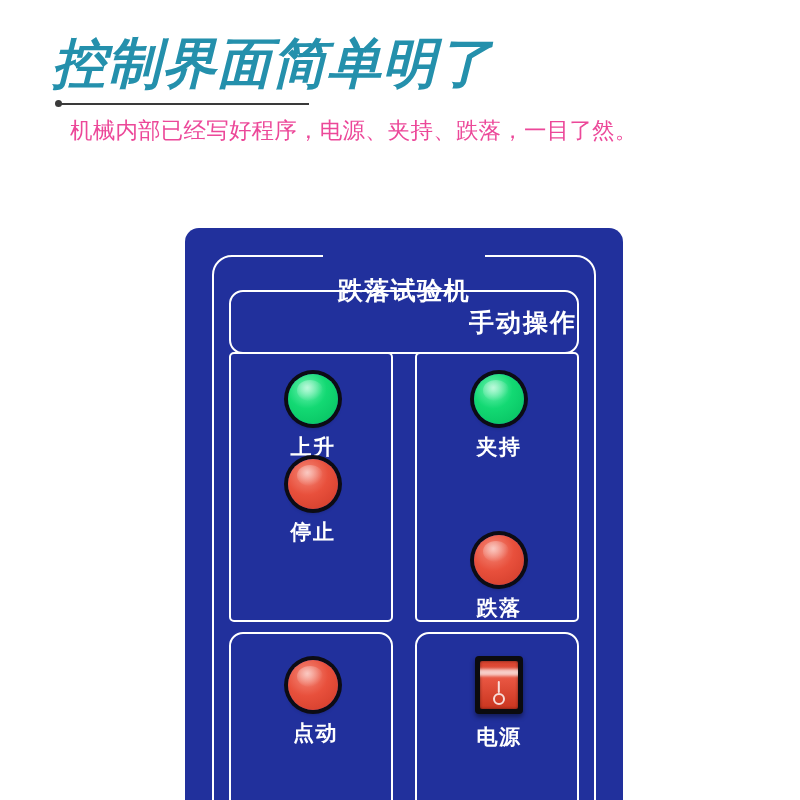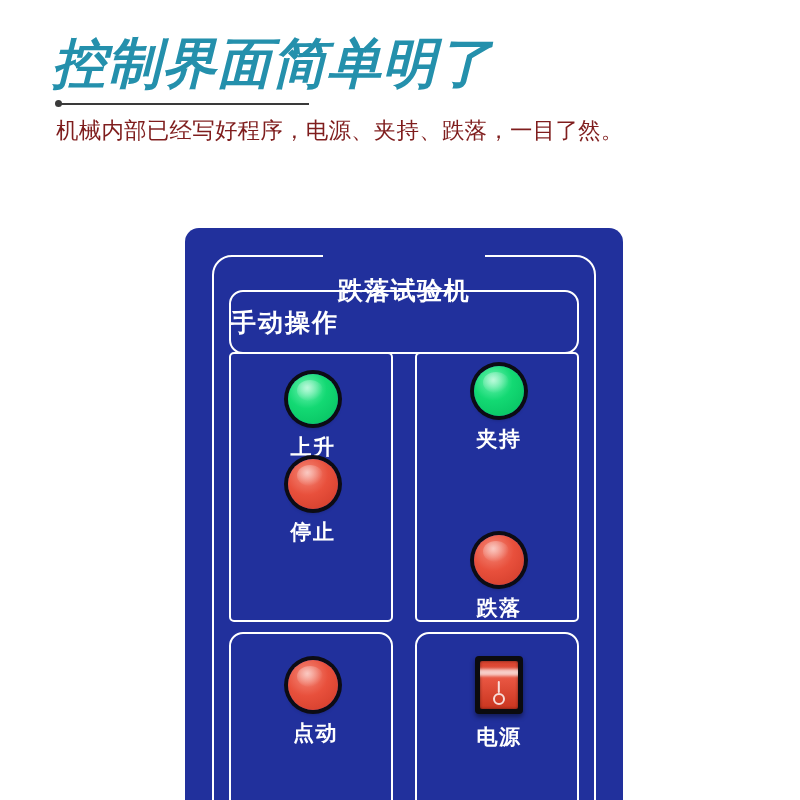--- a/index.html
+++ b/index.html
@@ -58,25 +58,25 @@
     position: absolute;
     left: 6px;
     top: 6px;
     width: 248px;
     height: 1.6px;
     background: #3a3a3a;
   }
 
   .subhead {
     margin-top: 7px;
-    margin-left: 4px;
+    margin-left: 18px;
     font-family: "Liberation Sans", "DejaVu Sans", sans-serif;
     font-size: 22.5px;
     line-height: 30px;
-    color: #7f1d1d;
+    color: #ec4899;
     letter-spacing: 0.2px;
     white-space: nowrap;
   }
 
   
   .panel {
     position: absolute;
     left: 185px;
     top: 228px;
     width: 438px;
@@ -126,21 +126,21 @@
   .manual-box {
     position: absolute;
     left: 44px;
     top: 62px;
     width: 350px;
     height: 64px;
     border: 2.4px solid #ffffff;
     border-radius: 14px;
     display: flex;
     align-items: center;
-    justify-content: flex-start;
+    justify-content: flex-end;
   }
   .manual-box-label {
     font-size: 25px;
     font-weight: bold;
     letter-spacing: 2px;
     color: #ffffff;
   }
 
   
   .col-box {
@@ -290,21 +290,21 @@
         <div class="pushbtn green"></div>
         <div class="btn-label">上升</div>
       </div>
       <div class="btn-group" style="left:57px; top:105px;">
         <div class="pushbtn red"></div>
         <div class="btn-label">停止</div>
       </div>
     </div>
 
     <div class="col-box right">
-      <div class="btn-group" style="left:57px; top:12px;">
+      <div class="btn-group" style="left:57px; top:20px;">
         <div class="pushbtn green"></div>
         <div class="btn-label">夹持</div>
       </div>
       <div class="btn-group" style="left:57px; top:181px;">
         <div class="pushbtn red"></div>
         <div class="btn-label">跌落</div>
       </div>
     </div>
 
     <div class="bot-box left">

